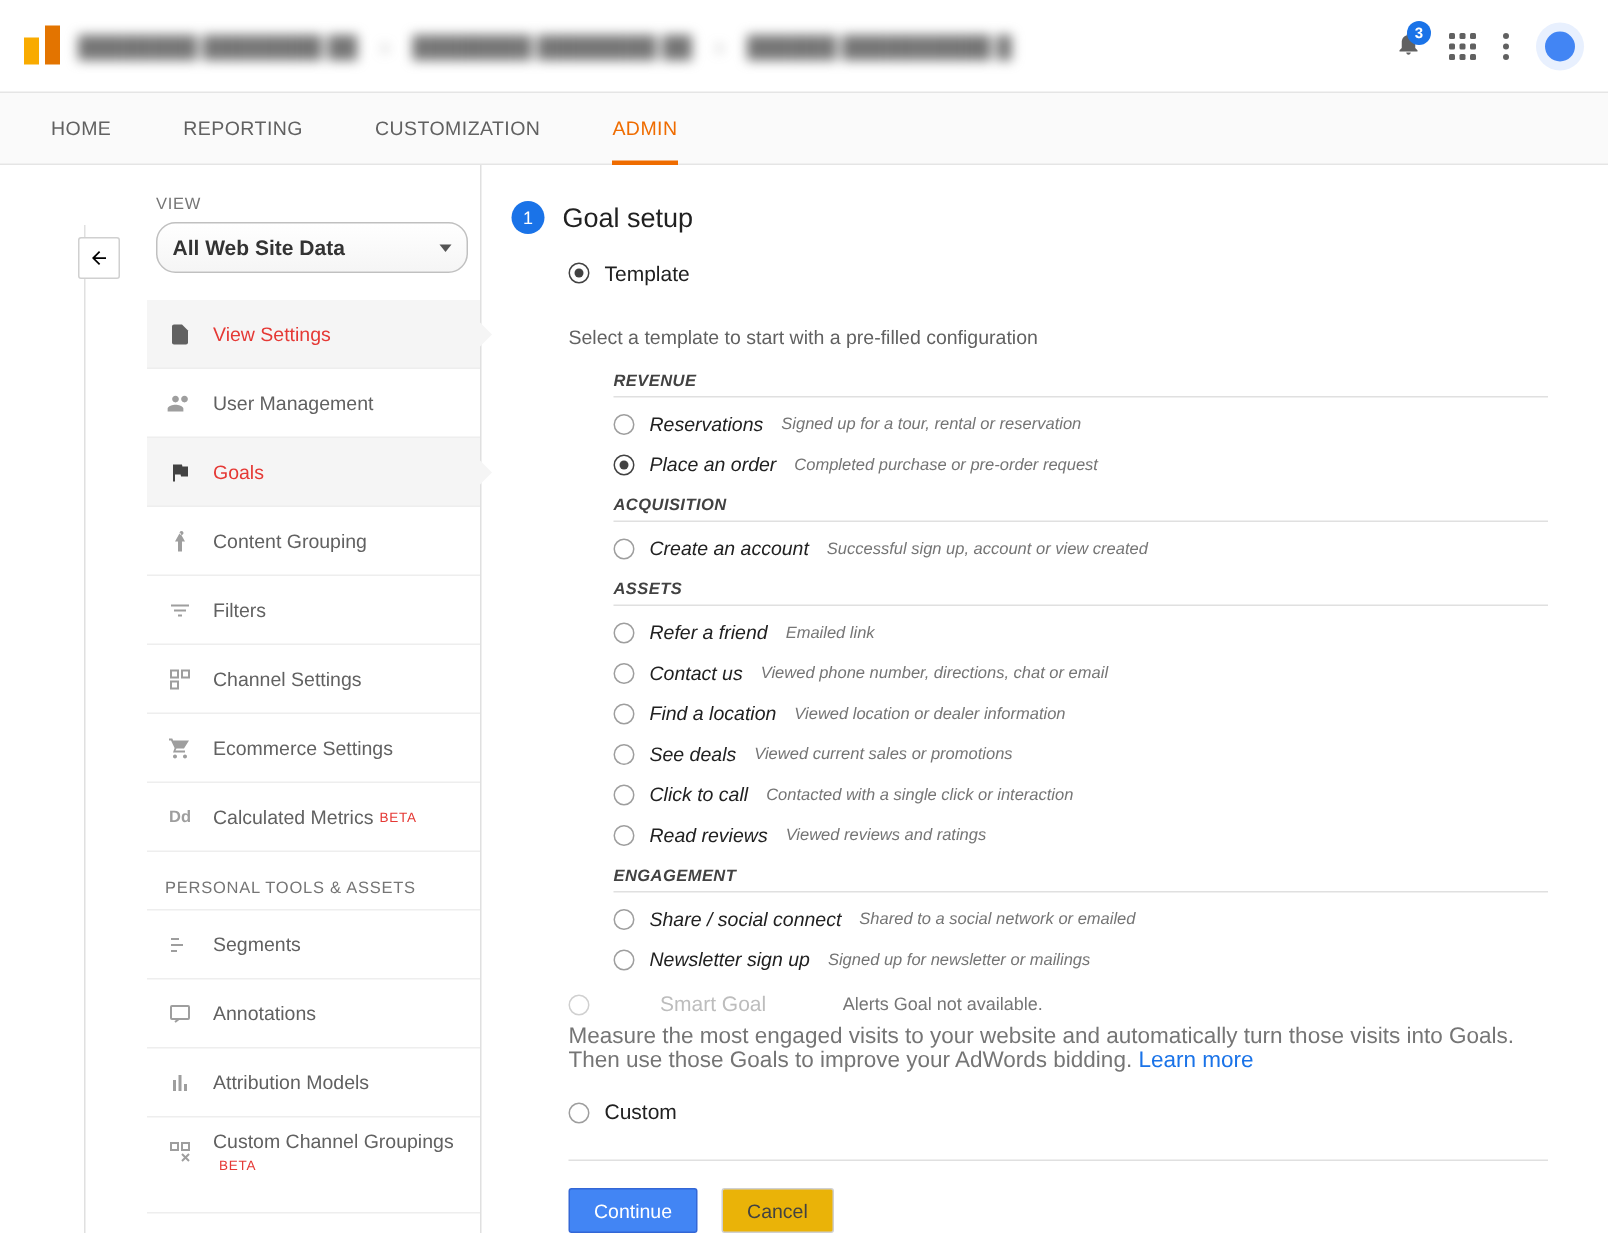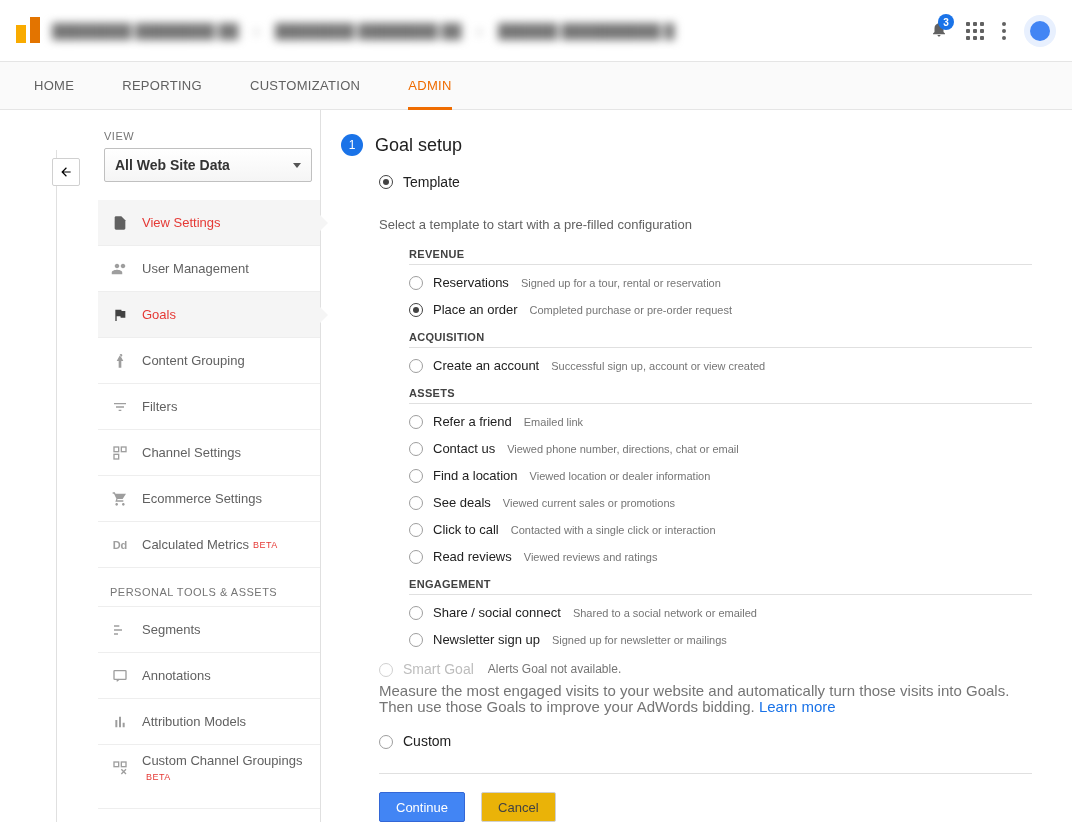--- a/index.html
+++ b/index.html
@@ -28,21 +28,21 @@
 .tab.active::after { content: ''; position: absolute; bottom: -1px; left: 0; right: 0; height: 3px; background: #ef6c00; }
 
 
 .body { display: flex; }
 .left-col { width: 320px; padding: 20px 0 20px 8px; position: relative; }
 .divider-line { position: absolute; left: 56px; top: 40px; bottom: 0; width: 1px; background: #e0e0e0; }
 
 .back-btn { width: 28px; height: 28px; border: 1px solid #d0d0d0; border-radius: 2px; display: flex; align-items: center; justify-content: center; margin-left: 44px; background: #fff; cursor: pointer; position: absolute; top: 48px; }
 
 .view-label { font-size: 11px; color: #757575; margin-left: 96px; margin-bottom: 6px; letter-spacing: 0.5px; }
-.view-select { margin-left: 96px; width: 208px; height: 34px; border: 1px solid #c0c0c0; border-radius: 2px; background: linear-gradient(#fff,#f5f5f5); display: flex; align-items: center; padding: 0 10px; font-size: 14px; font-weight: bold; cursor: pointer; position: relative; }
+.view-select { margin-left: 96px; width: 208px; height: 34px; border: 1px solid #c0c0c0; border-radius: 13px; background: linear-gradient(#fff,#f5f5f5); display: flex; align-items: center; padding: 0 10px; font-size: 14px; font-weight: bold; cursor: pointer; position: relative; }
 .view-select::after { content: ''; position: absolute; right: 10px; width: 0; height: 0; border-left: 4px solid transparent; border-right: 4px solid transparent; border-top: 5px solid #555; }
 
 .nav-list { margin-top: 18px; margin-left: 90px; }
 .nav-item { height: 46px; display: flex; align-items: center; padding: 0 12px; cursor: pointer; border-bottom: 1px solid #eee; position: relative; }
 .nav-item:last-child { border-bottom: none; }
 .nav-item.active { background: #f5f5f5; }
 .nav-item.active .nav-label { color: #e53935; }
 .nav-item.active::after { content: ''; position: absolute; right: -8px; top: 50%; transform: translateY(-50%); width: 0; height: 0; border-top: 8px solid transparent; border-bottom: 8px solid transparent; border-left: 8px solid #f5f5f5; }
 .nav-icon { width: 20px; height: 20px; margin-right: 12px; color: #757575; display: flex; align-items: center; justify-content: center; }
 .nav-label { color: #616161; font-size: 13px; }
@@ -58,29 +58,29 @@
 
 .radio-row { display: flex; align-items: flex-start; margin-bottom: 10px; }
 .radio-outer { width: 14px; height: 14px; border: 1px solid #9e9e9e; border-radius: 50%; margin-right: 10px; margin-top: 1px; flex-shrink: 0; display: flex; align-items: center; justify-content: center; cursor: pointer; background: #fff; }
 .radio-outer.selected { border-color: #424242; }
 .radio-outer.selected::after { content: ''; width: 6px; height: 6px; background: #424242; border-radius: 50%; }
 .radio-outer.disabled { border-color: #d0d0d0; cursor: default; }
 .radio-label { font-size: 14px; color: #212121; }
 
 .template-box { margin-left: 38px; }
 .template-hint { color: #616161; font-size: 13px; margin-bottom: 16px; margin-top: 27px; }
-.tgroup { margin-left: 30px; margin-bottom: 14px; }
+.tgroup { margin-left: 30px; margin-bottom: 14px; font-style: italic; }
 .tgroup-title { font-size: 11px; font-weight: bold; color: #424242; letter-spacing: 0.3px; border-bottom: 1px solid #e0e0e0; padding-bottom: 4px; margin-bottom: 10px; }
 .topt { display: flex; align-items: center; margin-bottom: 12px; }
 .topt .radio-outer { margin-top: 0; }
 .topt-label { font-size: 13px; color: #212121; margin-right: 12px; }
 .topt-desc { font-size: 11px; color: #757575; }
 
 .smart-goal { margin-left: 38px; margin-top: 6px; margin-bottom: 18px; }
-.smart-row { display: flex; align-items: center; margin-bottom: 6px; }
+.smart-row { display: flex; align-items: center; margin-bottom: 6px; gap: 37px; }
 .smart-title { color: #bdbdbd; font-size: 14px; margin-right: 14px; }
 .smart-avail { color: #757575; font-size: 12px; }
 .smart-desc { color: #757575; font-size: 15px; line-height: 16px; margin-left: 0; }
 .learn-link { color: #1a73e8; cursor: pointer; }
 
 .custom-row { margin-left: 38px; margin-bottom: 24px; display: flex; align-items: center; }
 
 .footer-divider { border: none; border-top: 1px solid #e0e0e0; margin-bottom: 18px; margin-left: 38px; }
 .actions { margin-left: 38px; display: flex; gap: 16px; }
 .btn { height: 30px; padding: 0 16px; border-radius: 2px; font-size: 13px; cursor: pointer; border: 1px solid transparent; }

